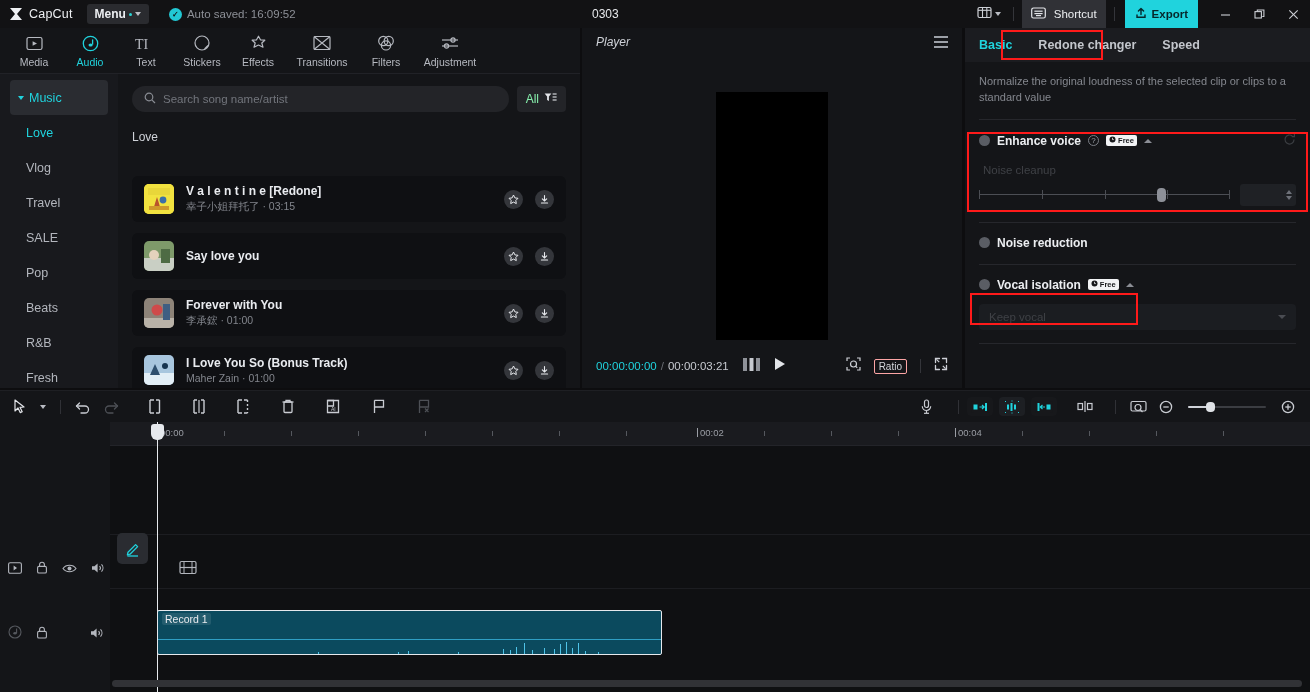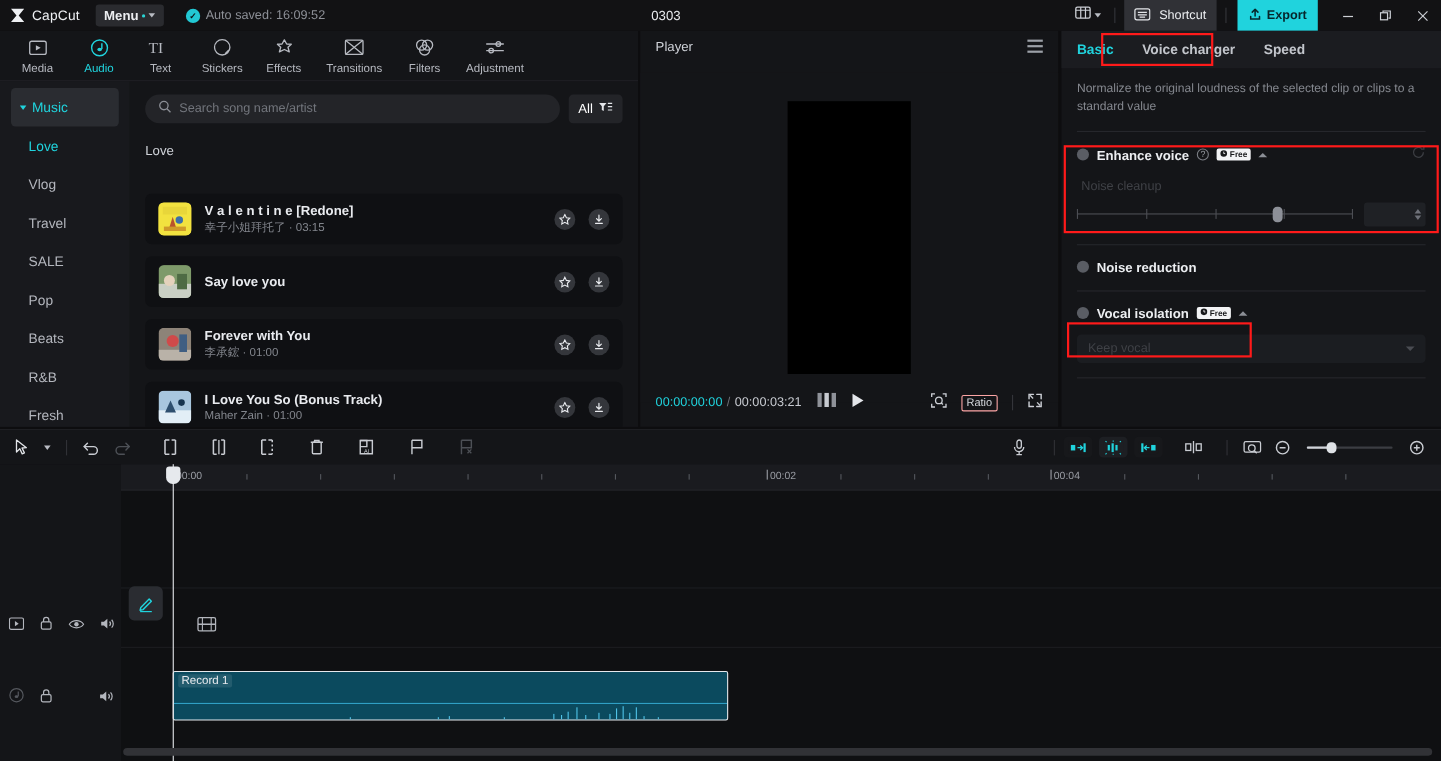--- a/index.html
+++ b/index.html
@@ -84,41 +84,41 @@
     flex: 1; height: 26px; background: #232428; border-radius: 13px; display: flex;
     align-items: center; gap: 7px; padding: 0 12px;
   }
   .searchbox input {
     flex: 1; background: transparent; border: none; outline: none;
     font-family: "Liberation Sans", sans-serif; font-size: 11.5px; color: #d5d7dc;
   }
   .searchbox input::placeholder { color: #72757c; }
   .allbtn {
     height: 26px; padding: 0 9px; background: #232428; border-radius: 4px; display: flex;
-    align-items: center; gap: 5px; font-size: 12px; color: #ffffff; cursor: pointer;
+    align-items: center; gap: 5px; font-size: 12px; color: #86efac; cursor: pointer;
   }
   .seclabel { font-size: 12px; color: #cfd2d8; padding: 18px 0 6px 14px; }
   .songlist { position: absolute; left: 0; top: 102px; width: 100%; height: 212px; overflow: hidden; }
   .song {
     height: 46px; margin: 0 14px 11px 14px; background: #0f1013; border-radius: 6px;
     display: flex; align-items: center; padding: 0 12px; cursor: pointer;
   }
   .cover { width: 30px; height: 30px; border-radius: 5px; flex: 0 0 30px; overflow: hidden; position: relative; }
   .song-meta { margin-left: 12px; flex: 1; min-width: 0; }
   .song-name { font-size: 12px; font-weight: bold; color: #e9ebef; white-space: nowrap; overflow: hidden; }
   .song-sub { font-size: 10.5px; color: #83868d; margin-top: 2px; white-space: nowrap; overflow: hidden; }
   .song-acts { display: flex; align-items: center; gap: 12px; }
   .circ-btn {
     width: 19px; height: 19px; border-radius: 50%; background: #34363b;
     display: flex; align-items: center; justify-content: center; cursor: pointer;
   }
 
   
   .player { position: absolute; left: 582px; top: 28px; width: 380px; height: 360px; background: #141518; }
-  .player-hdr { height: 28px; display: flex; align-items: center; justify-content: space-between; padding: 0 14px; }
+  .player-hdr { height: 28px; display: flex; align-items: center; justify-content: space-between; padding: 0 14px; font-style: italic; }
   .player-hdr .t { font-size: 12px; color: #cfd2d8; }
   .burger { display: flex; flex-direction: column; gap: 3px; cursor: pointer; }
   .burger i { display: block; width: 14px; height: 2px; background: #9ca0a7; }
   .stage { position: absolute; left: 0; top: 38px; width: 380px; height: 300px; background: #141518; display: flex; align-items: center; justify-content: center; }
   .video { width: 112px; height: 248px; background: #000; }
   .pbar { position: absolute; left: 0; bottom: 10px; width: 380px; height: 24px; display: flex; align-items: center; padding: 0 14px; }
   .tc-cur { font-size: 11.5px; color: #20d3dd; }
   .tc-sep { font-size: 11.5px; color: #6c6f76; margin: 0 4px; }
   .tc-tot { font-size: 11.5px; color: #c7cad0; }
   .pbar-icons { display: flex; align-items: center; gap: 14px; margin-left: 14px; }
@@ -611,21 +611,21 @@
               <line x1="11.6" y1="11.6" x2="8.8" y2="8.8" stroke="#cdd0d6" stroke-width="1.2"></line>
             </svg>
         </span>
       </span>
     </div>
   </div>
 
   <div class="rightpanel">
     <div class="rp-tabs">
       <span class="rp-tab active">Basic</span>
-      <span class="rp-tab boxed">Voice changer</span>
+      <span class="rp-tab boxed">Redone changer</span>
       <span class="rp-tab">Speed</span>
     </div>
 
     <div class="rp-desc">Normalize the original loudness of the selected clip or clips to a standard value</div>
     <div class="rp-divider"></div>
 
     <div class="section" style="padding-top:12px">
       <div class="srow">
         <span class="toggle"></span>
         <span class="slabel">Enhance voice</span>

